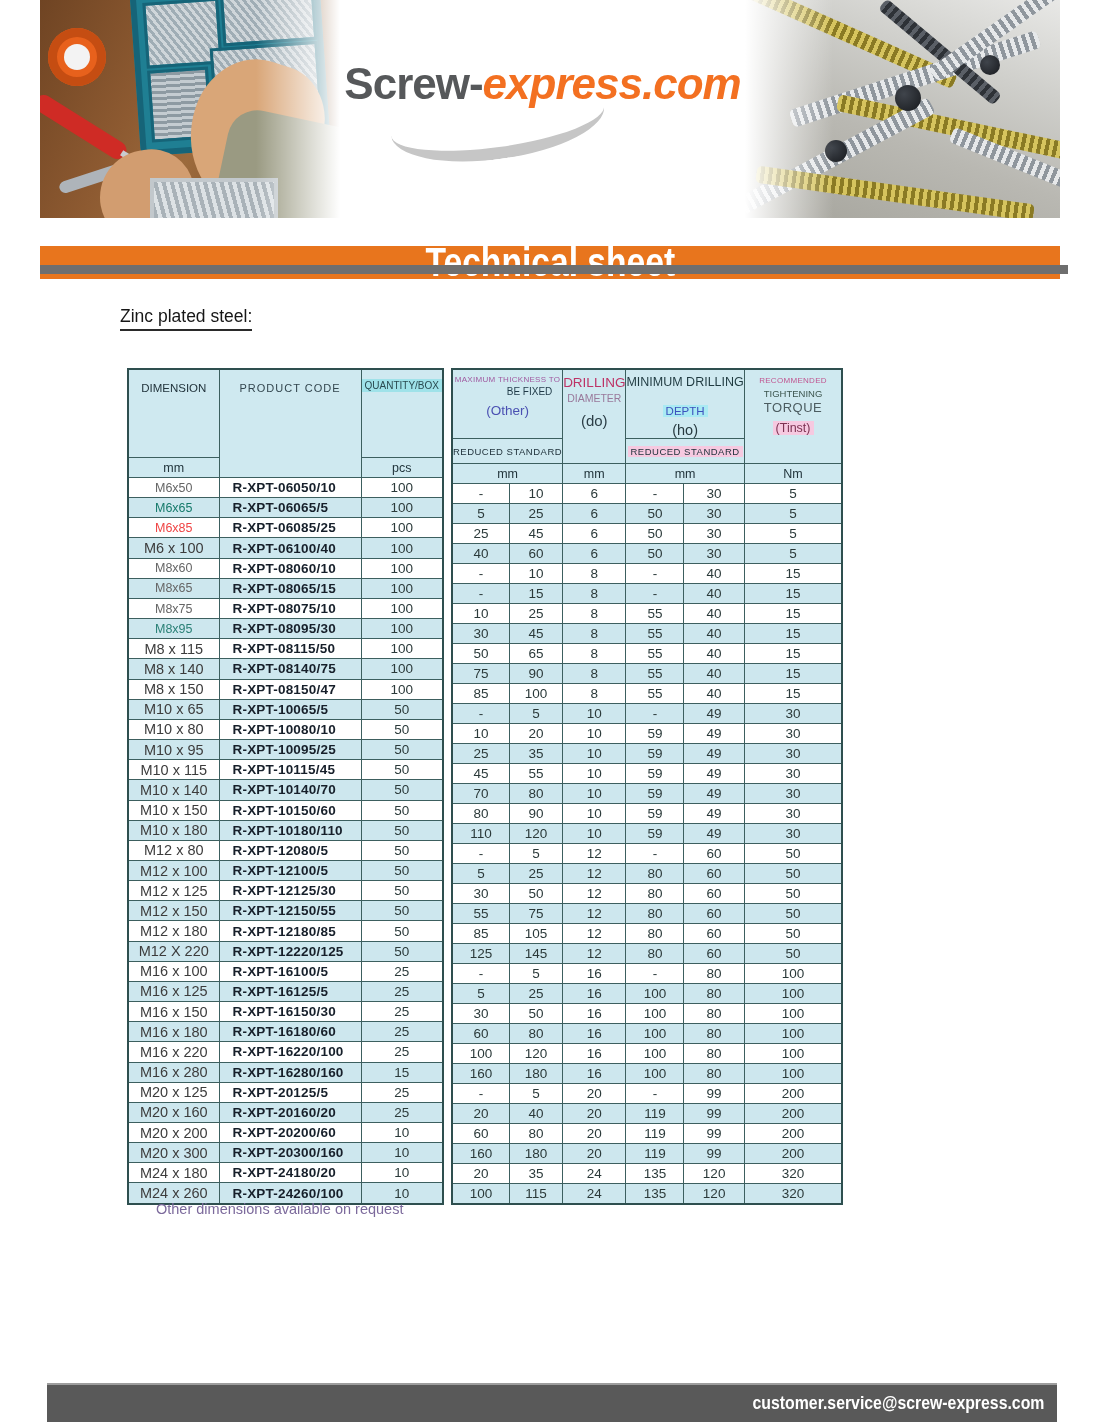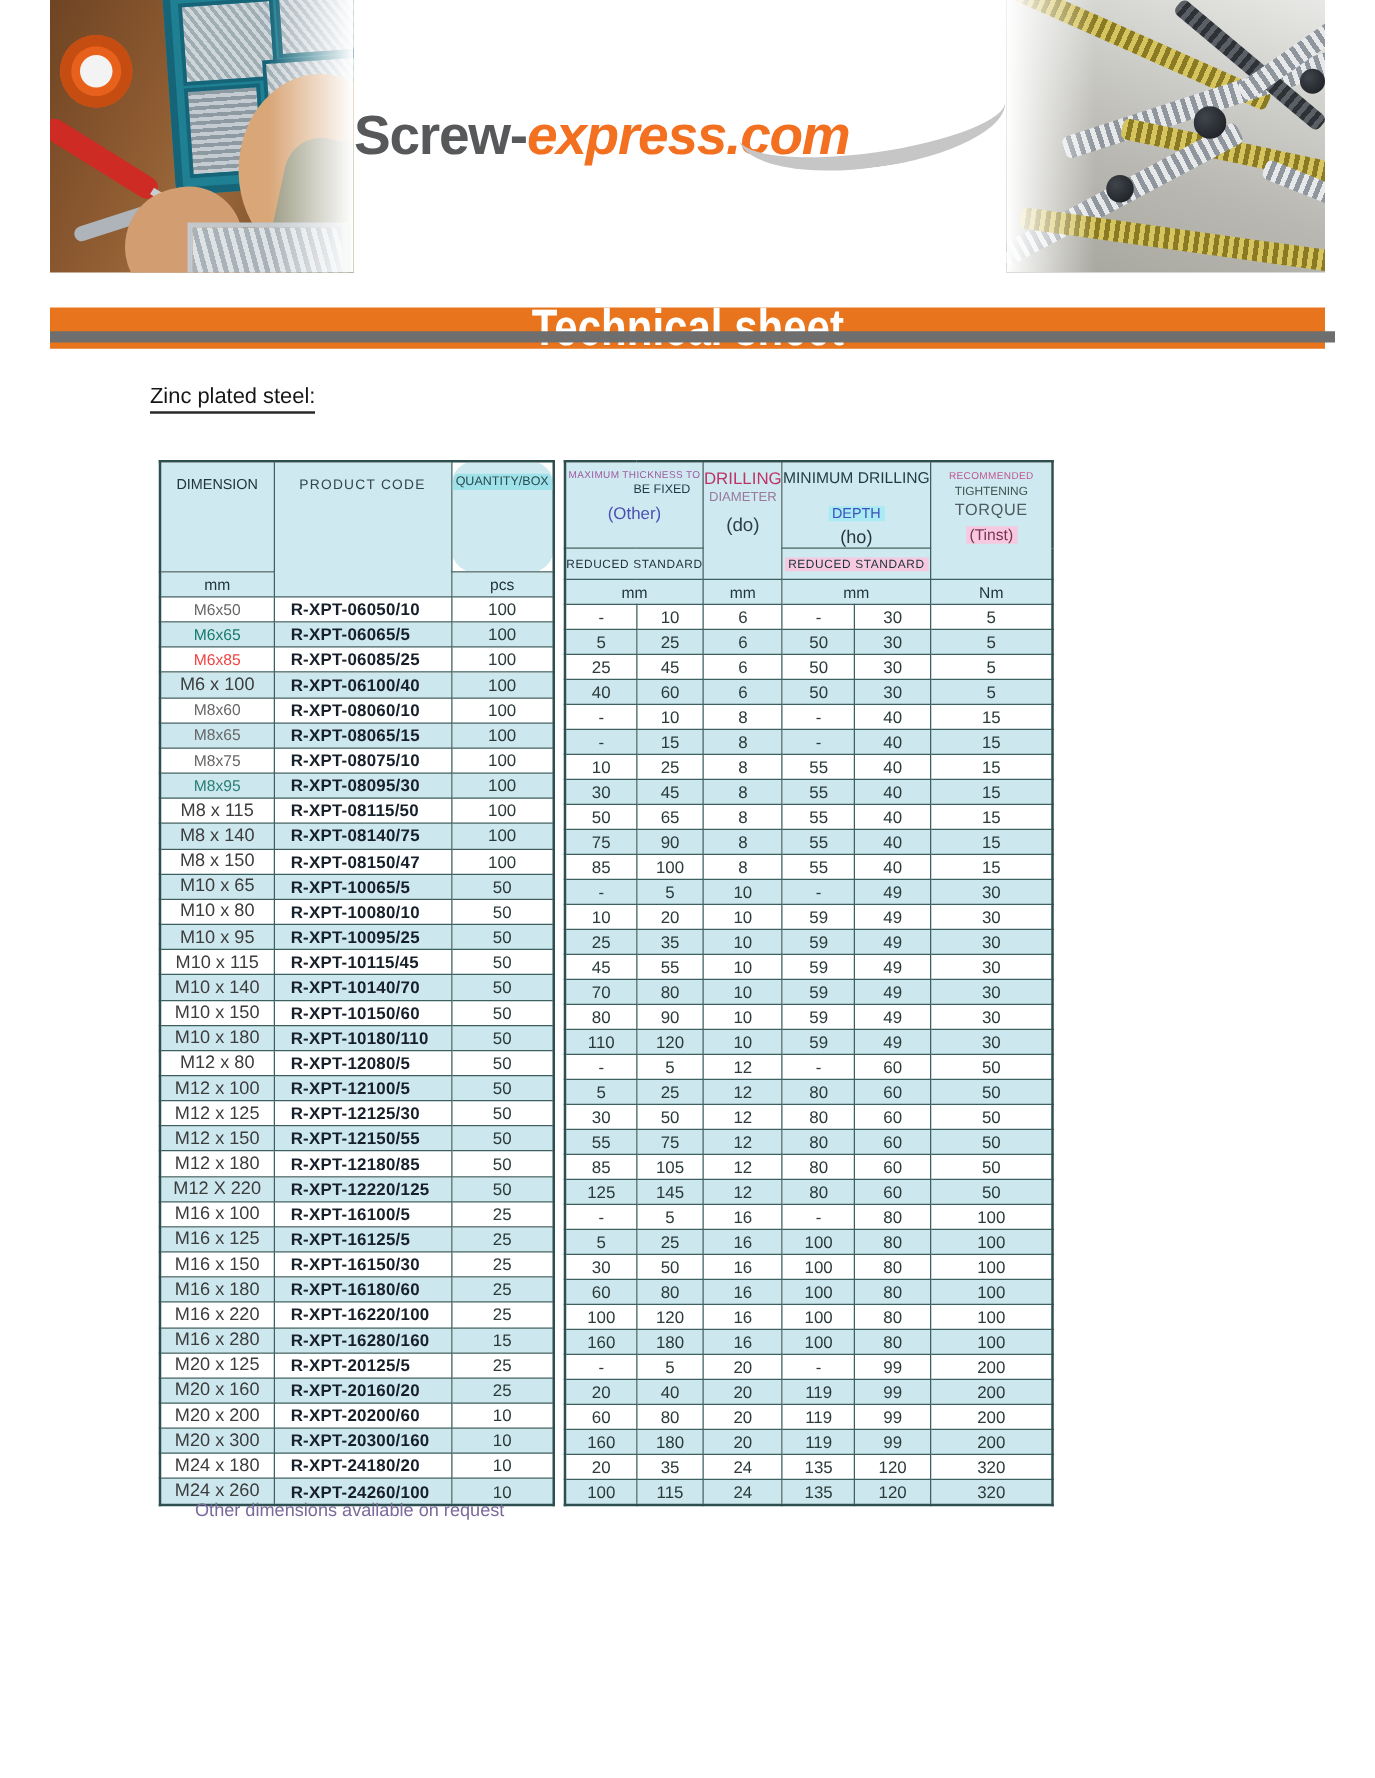--- a/index.html
+++ b/index.html
@@ -32,21 +32,21 @@
   .hand-1{position:absolute;left:150px;top:60px;width:130px;height:150px;background:#d9a678;border-radius:45% 40% 30% 55%;transform:rotate(18deg);}
   .hand-2{position:absolute;left:60px;top:150px;width:95px;height:95px;background:#d29d70;border-radius:50% 45% 40% 50%;transform:rotate(-10deg);}
   .sleeve{position:absolute;left:180px;top:120px;width:160px;height:120px;background:#9a9a82;border-radius:30px 10px 0 40px;transform:rotate(12deg);}
   .tray{position:absolute;left:110px;top:178px;width:120px;height:50px;background:repeating-linear-gradient(75deg,#dde2e5 0 4px,#a9b2b8 4px 8px);border:4px solid #c2c8cc;}
   .screw{position:absolute;border-radius:5px;}
   .s-silver{background:repeating-linear-gradient(90deg,#e6e8ea 0 4px,#8f969d 4px 8px);}
   .s-brass{background:repeating-linear-gradient(90deg,#d6c45e 0 4px,#8a7a24 4px 8px);}
   .s-dark{background:repeating-linear-gradient(90deg,#5a5f66 0 4px,#2e3237 4px 8px);}
   .head{position:absolute;width:26px;height:26px;border-radius:50%;background:radial-gradient(circle at 35% 35%,#40454c,#17191d);}
   
-  .logo-center{flex:1;display:flex;align-items:center;justify-content:center;background:#fff;}
+  .logo-center{flex:1;display:flex;flex-direction:column;align-items:center;justify-content:center;background:#fff;}
   .logo-line{font-size:44px;font-weight:bold;letter-spacing:-1px;white-space:nowrap;}
   .logo-gray{color:#56585a;}
   .logo-orange{color:#f37021;font-style:italic;}
   .swoosh{width:215px;height:64px;border:0 solid transparent;border-bottom:12px solid #c6c6c6;border-radius:50%;
     margin-top:-26px;margin-left:-90px;transform:rotate(-8deg);}
 
   
   .banner{position:absolute;left:40px;top:218px;width:1020px;height:33px;background:#e8751d;
     display:flex;align-items:center;justify-content:center;margin-top:28px;}
   .banner-text{color:#fff;font-weight:bold;font-size:41px;letter-spacing:0;transform:scaleX(0.82);white-space:nowrap;}
@@ -65,21 +65,21 @@
   .unit-row th{height:19px;font-size:12.5px;font-weight:normal;color:#22353c;background:#cfe9f0;}
   tbody td{height:19px;font-size:13.5px;color:#2b3a3a;}
   tbody tr.alt td{background:#cde7ee;}
   td.code{font-weight:bold;color:#161f2a;text-align:left;padding-left:13px;letter-spacing:0.2px;}
   td.dim{color:#666;font-size:12.5px;}
   td.dim.big{color:#3c3c3c;font-size:14.5px;}
   
   .h-main{height:75px;vertical-align:top;}
   .h-dimension{font-size:11.5px;font-weight:normal;color:#22343c;padding-top:12px;}
   .h-code{font-size:11px;font-weight:normal;color:#33464e;letter-spacing:1px;padding-top:12px;vertical-align:top;}
-  .h-qty{font-size:10px;font-weight:normal;padding-top:10px;border-radius:19px;}
+  .h-qty{font-size:10px;font-weight:normal;padding-top:10px;}
   .hl-cyan{background:#9fe2e9;color:#2a4a50;padding:1px 3px;}
   
   .h-block{vertical-align:top;font-weight:normal;}
   .r1{height:51px;}
   .r2 th{height:24px;font-size:9.5px;font-weight:normal;color:#21333c;letter-spacing:0.5px;}
   .t-small-purple{font-size:8px;color:#a05aa0;letter-spacing:0.3px;display:block;margin-top:5px;}
   .t-befixed{font-size:10px;color:#1f3947;display:block;margin-top:2px;padding-left:44px;}
   .t-tfix{font-size:13.5px;color:#4a50b2;display:block;margin-top:6px;}
   .t-drilling{font-size:13.5px;color:#bd3366;display:block;margin-top:5px;}
   .t-diameter{font-size:10.5px;color:#99799b;display:block;margin-top:2px;}
@@ -689,13 +689,16 @@
             <td>135</td>
             <td>120</td>
             <td>320</td>
           </tr>
         </tbody>
     </table>
   </div>
 
   <div class="note">Other dimensions available on request</div>
 
+  <div class="footer">
+    <div class="footer-text">customer.service@screw-express.com</div>
+  </div>
 </div>
 
 </body></html>

